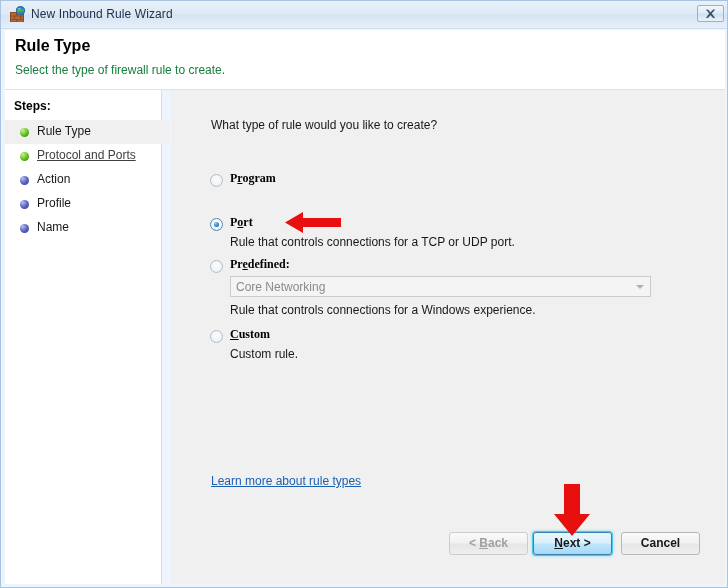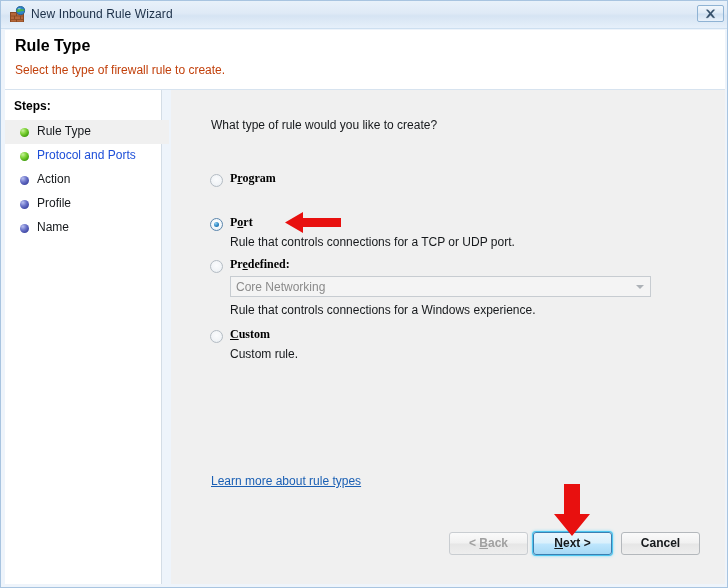--- a/index.html
+++ b/index.html
@@ -70,21 +70,21 @@
     position: absolute;
     left: 10px; top: 7px;
     font-size: 16px;
     font-weight: bold;
     color: #000000;
   }
   #page-subtitle {
     position: absolute;
     left: 10px; top: 33px;
     font-size: 12px;
-    color: #c2410c;
+    color: #15803d;
   }
   #header-sep {
     position: absolute;
     left: 4px; top: 88px;
     width: 720px;
     height: 1px;
     background: #d7e3ef;
   }
 
   
@@ -126,22 +126,23 @@
     background: radial-gradient(circle at 32% 28%, #b9bff0 0%, #6b74c9 40%, #4048a5 75%, #2c3280 100%);
   }
   .step-text {
     position: absolute;
     left: 32px; top: 4px;
     font-size: 12px;
     color: #16191c;
     white-space: nowrap;
   }
   .step-text.link {
-    color: #1d4ed8;
+    color: #404040;
     cursor: pointer;
+    text-decoration: underline;
   }
 
   
   #content {
     position: absolute;
     left: 170px; top: 89px;
     width: 554px;
     height: 494px;
     background: #f0f0f0;
     box-sizing: border-box;

